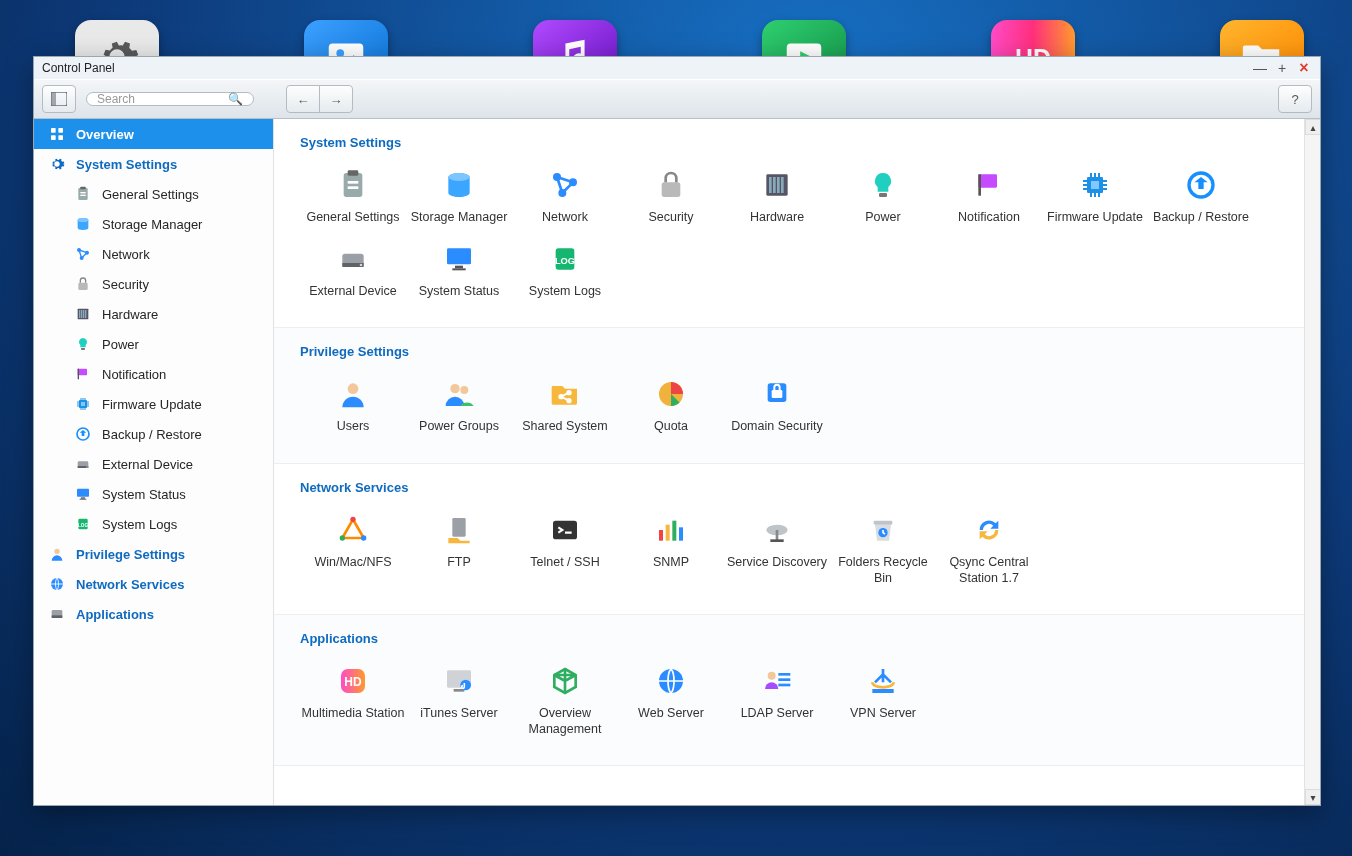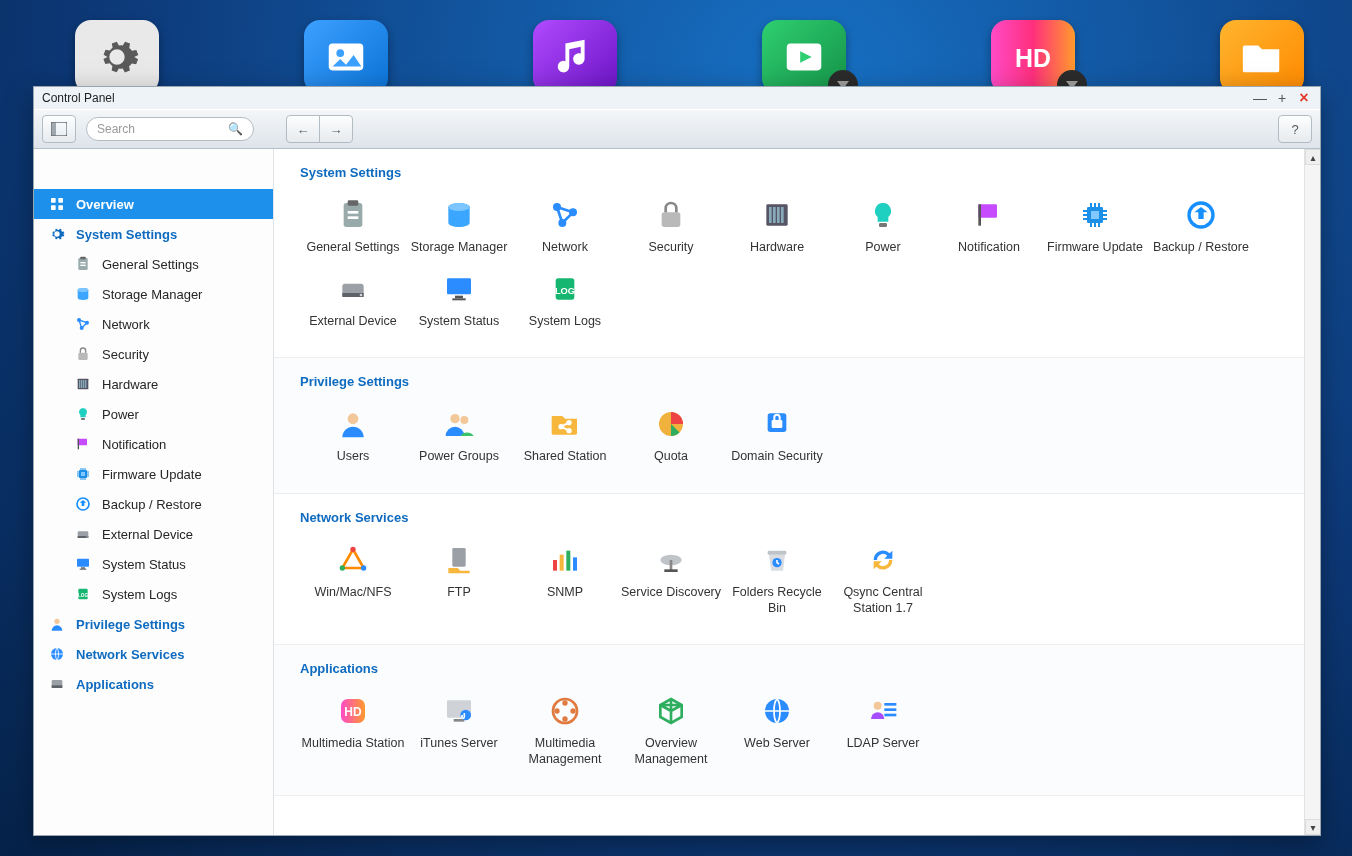--- a/index.html
+++ b/index.html
@@ -35,21 +35,21 @@
   display:flex; align-items:center; justify-content:center;
 }
 .dock-dl::before {
   content:''; width:0; height:0;
   border-left:6px solid transparent; border-right:6px solid transparent;
   border-top:8px solid #9f9f9f;
 }
 
 
 .win {
-  position: absolute; top: 86px; left: 33px;
+  position: absolute; top: 56px; left: 33px;
   width: 1288px; height: 750px;
   background: #f9a8d4;
   border: 1px solid #9aa6b0;
   box-shadow: 0 8px 26px rgba(0,0,0,.35);
 }
 .titlebar {
   height: 22px; background:#eef3f7;
   display:flex; align-items:center; padding:0 8px;
   font-size:12px; color:#222;
 }
@@ -65,21 +65,21 @@
 }
 .tool-btn {
   width:34px; height:28px; border:1px solid #b3bcc3; border-radius:4px;
   background:linear-gradient(#fdfefe,#e6ebef);
   display:flex; align-items:center; justify-content:center; color:#555;
 }
 .navpair { display:flex; }
 .navpair .tool-btn:first-child{ border-top-right-radius:0;border-bottom-right-radius:0; }
 .navpair .tool-btn:last-child{ border-top-left-radius:0;border-bottom-left-radius:0; margin-left:-1px; }
 .search {
-  width: 168px; height:24px; border:1px solid #b3bcc3; border-radius:13px;
+  width: 168px; height:14px; border:1px solid #b3bcc3; border-radius:13px;
   background:#fff; display:flex; align-items:center; padding:0 10px;
   color:#888;
 }
 .search input { border:none; outline:none; width:100%; font-size:12px; background:transparent; color:#333; }
 .search input::placeholder{color:#999}
 .search .glass{ font-size:12px; color:#999; }
 
 .body { display:flex; height: calc(100% - 62px); }
 
 
@@ -88,21 +88,21 @@
   overflow:auto;
 }
 .sb-item {
   display:flex; align-items:center; gap:10px;
   height:30px; padding:0 14px; cursor:pointer;
   color:#262626; font-size:13px;
 }
 .sb-item.section { color:#0f6bbf; font-weight:bold; }
 .sb-item.section .sb-ico svg{ fill:#0f6bbf; }
 .sb-item.child { padding-left: 40px; }
-.sb-item.selected { background:#1d90eb; color:#fff;margin-top:40px; }
+.sb-item.selected { background:#1d90eb; color:#fff; }
 .sb-item.selected .sb-ico svg{ fill:#fff; }
 .sb-ico { width:18px; height:18px; display:flex;align-items:center;justify-content:center; }
 .sb-ico svg{ width:16px; height:16px; }
 
 
 .main { flex:1; overflow:auto; position:relative; background:#fff; }
 .section-block { padding: 10px 26px 18px 26px; border-bottom:1px solid #eee; }
 .section-block:nth-child(even){ background:#fbfcfd; }
 .section-title { font-weight:bold; color:#0f6bbf; padding:6px 0 12px 0; font-size:13px; }
 .grid { display:flex; flex-wrap:wrap; }
@@ -668,21 +668,21 @@
                   </svg>
                 </span>
                 <span class="label">Power Groups</span>
               </div>
               <div class="item">
                 <span class="ico">
                   <svg class="">
                     <use href="#i-folder-share"></use>
                   </svg>
                 </span>
-                <span class="label">Shared Station</span>
+                <span class="label">Shared System</span>
               </div>
               <div class="item">
                 <span class="ico">
                   <svg class="">
                     <use href="#i-pie"></use>
                   </svg>
                 </span>
                 <span class="label">Quota</span>
               </div>
               <div class="item">
@@ -710,20 +710,28 @@
                 <span class="ico">
                   <svg class="">
                     <use href="#i-ftp"></use>
                   </svg>
                 </span>
                 <span class="label">FTP</span>
               </div>
               <div class="item">
                 <span class="ico">
                   <svg class="">
+                    <use href="#i-terminal"></use>
+                  </svg>
+                </span>
+                <span class="label">Telnet / SSH</span>
+              </div>
+              <div class="item">
+                <span class="ico">
+                  <svg class="">
                     <use href="#i-bars"></use>
                   </svg>
                 </span>
                 <span class="label">SNMP</span>
               </div>
               <div class="item">
                 <span class="ico">
                   <svg class="">
                     <use href="#i-dish"></use>
                   </svg>
@@ -763,48 +771,48 @@
                 <span class="ico">
                   <svg class="">
                     <use href="#i-itunes"></use>
                   </svg>
                 </span>
                 <span class="label">iTunes Server</span>
               </div>
               <div class="item">
                 <span class="ico">
                   <svg class="">
-                    <use href="#i-reel"></use>
-                  </svg>
-                </span>
-                <span class="label">Multimedia Management</span>
-              </div>
-              <div class="item">
-                <span class="ico">
-                  <svg class="">
                     <use href="#i-cube"></use>
                   </svg>
                 </span>
                 <span class="label">Overview Management</span>
               </div>
               <div class="item">
                 <span class="ico">
                   <svg class="">
                     <use href="#i-globe"></use>
                   </svg>
                 </span>
                 <span class="label">Web Server</span>
               </div>
               <div class="item">
                 <span class="ico">
                   <svg class="">
                     <use href="#i-ldap"></use>
                   </svg>
                 </span>
                 <span class="label">LDAP Server</span>
+              </div>
+              <div class="item">
+                <span class="ico">
+                  <svg class="">
+                    <use href="#i-vpn"></use>
+                  </svg>
+                </span>
+                <span class="label">VPN Server</span>
               </div>
             </div>
           </div>
         </div>
       <div class="vscroll">
         <div class="arrow up">▴</div>
         <div class="arrow down">▾</div>
       </div>
     </div>
   </div>

